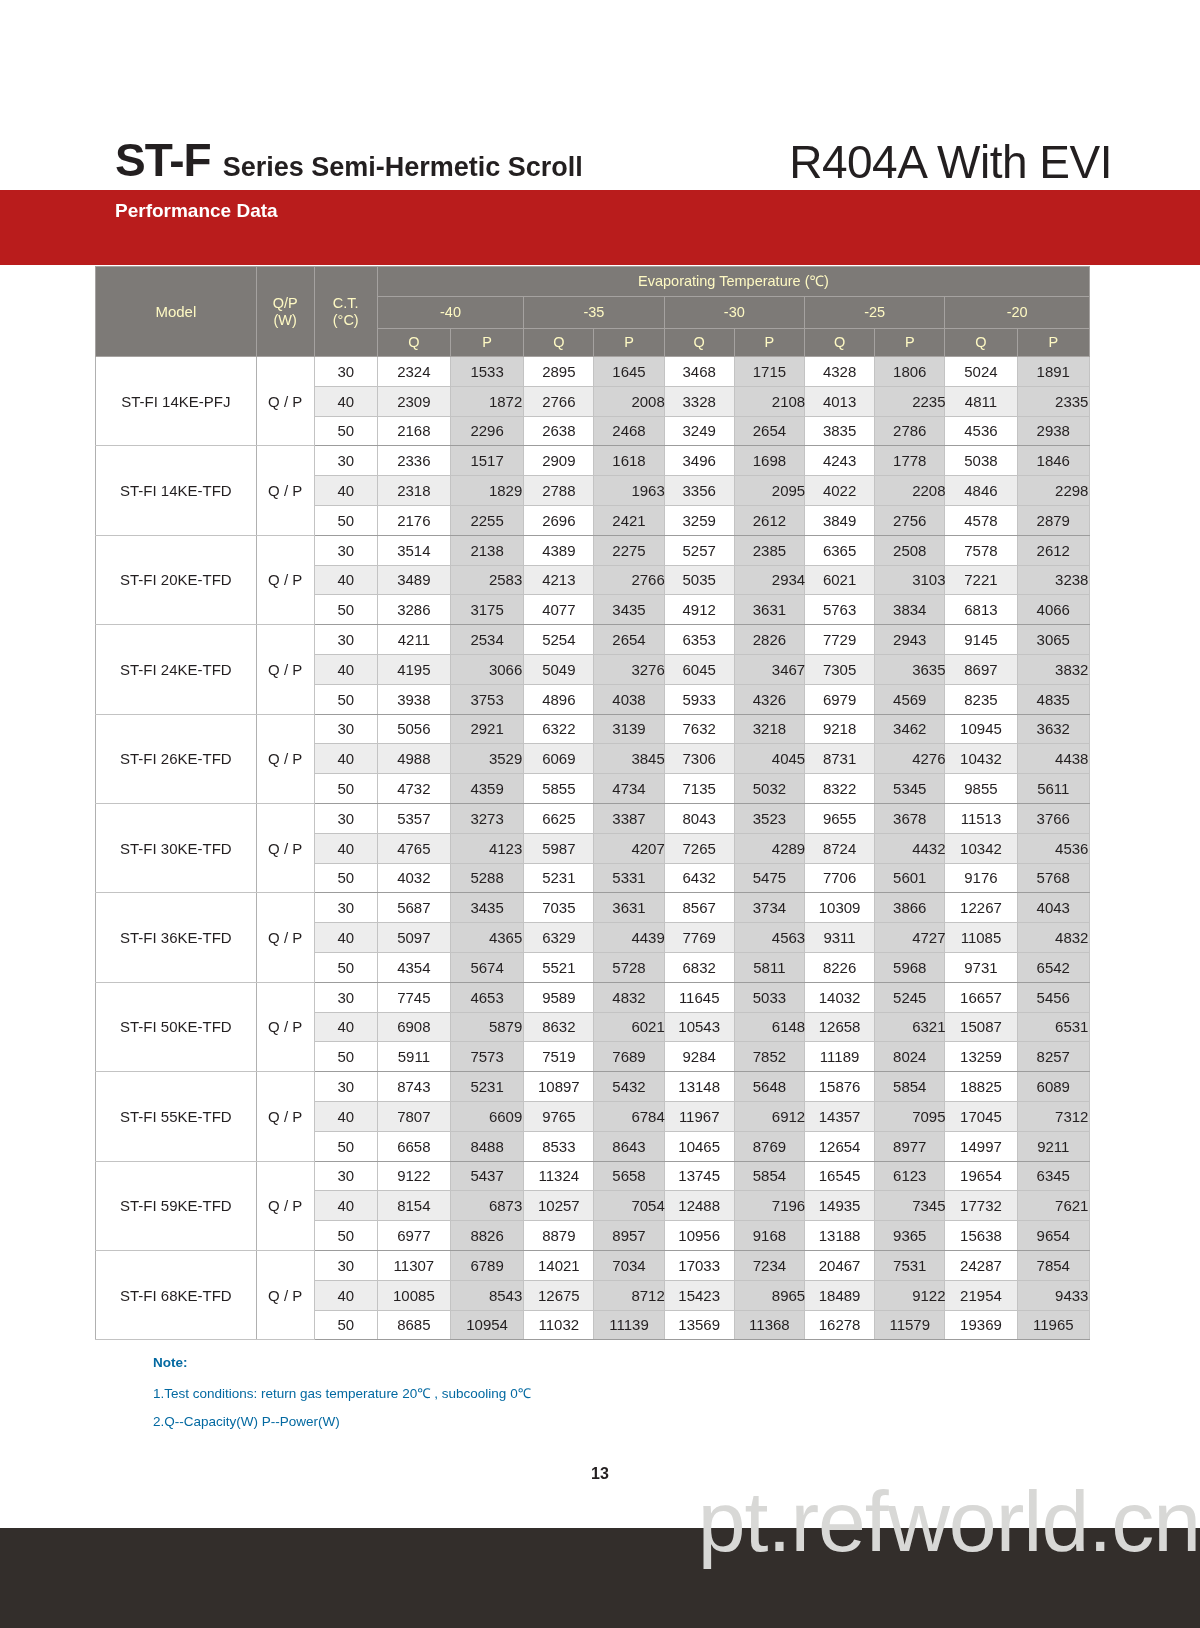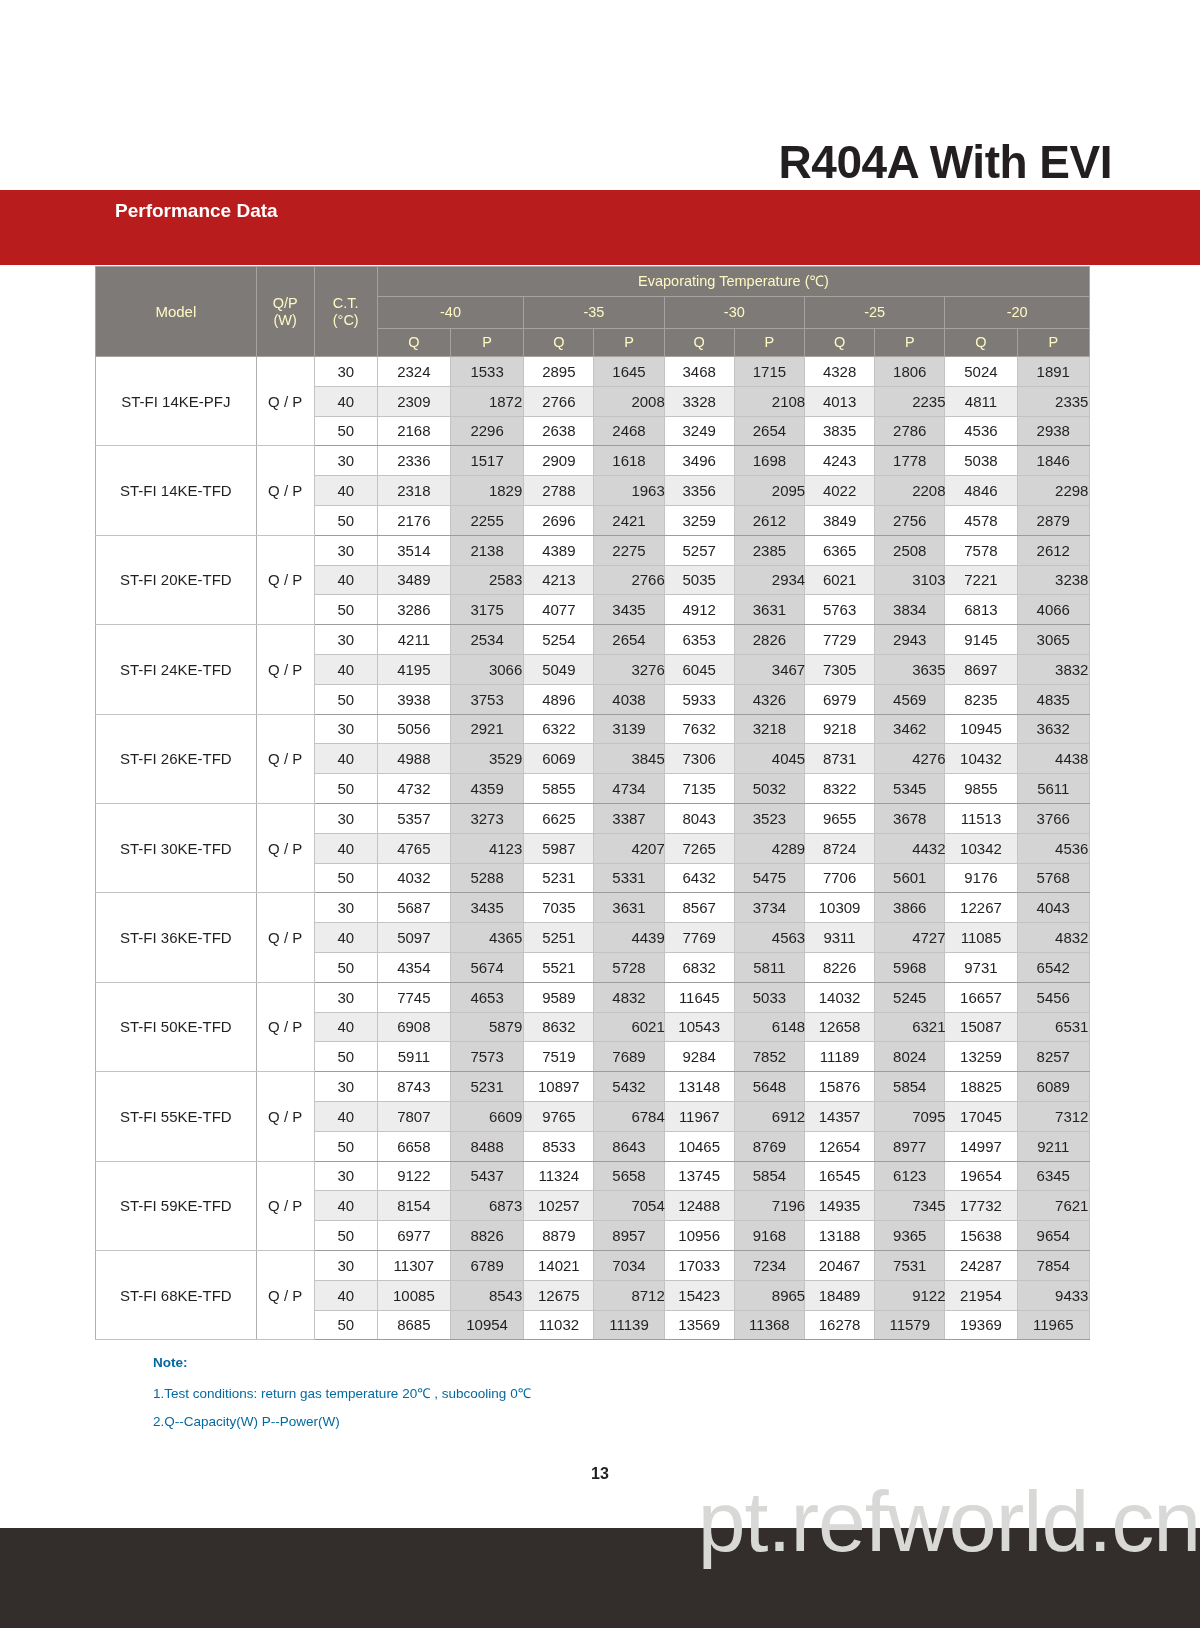--- a/index.html
+++ b/index.html
@@ -19,21 +19,21 @@
     display:flex; align-items:flex-end;
   }
   .title-left{
     position:absolute; left:115px; bottom:0;
     display:flex; align-items:baseline; white-space:nowrap;
   }
   .t-main{ font-size:46px; font-weight:bold; letter-spacing:-1px; color:#231f20; }
   .t-sub{ font-size:27px; font-weight:bold; margin-left:12px; color:#231f20; }
   .title-right{
     position:absolute; right:88px; bottom:-2px;
-    font-size:46px; font-weight:bold; color:#231f20; white-space:nowrap;
+    font-size:46px; font-weight:normal; color:#231f20; white-space:nowrap;
     letter-spacing:-0.5px;
   }
 
   
   .dark-band{
     position:absolute; left:0; top:190px; width:1200px; height:75px;
     background:#b91c1c;
   }
   .dark-band .bl{
     position:absolute; left:115px; color:#ffffff; font-weight:bold;
@@ -122,20 +122,24 @@
     letter-spacing:-1px;
     line-height:1;
     white-space:nowrap;
     padding-left:420px;
   }
 </style>
 </head>
 <body>
 
 <div class="title-row">
+  <div class="title-left">
+    <span class="t-main">ST-F</span>
+    <span class="t-sub">Series Semi-Hermetic Scroll</span>
+  </div>
   <div class="title-right">R404A With EVI</div>
 </div>
 
 <div class="dark-band">
   <div class="bl bl1">Performance Data</div>
   <div class="bl bl2">Q=Capacity (W) P=Power input (W)</div>
 </div>
 
 <div class="table-wrap">
   <table class="perf">
@@ -446,21 +450,21 @@
           <td class="val shade">3734</td>
           <td class="val">10309</td>
           <td class="val shade">3866</td>
           <td class="val">12267</td>
           <td class="val shade">4043</td>
         </tr>
         <tr class="rowshade">
           <td class="ct">40</td>
           <td class="val">5097</td>
           <td class="val shade">4365</td>
-          <td class="val">5251</td>
+          <td class="val">6329</td>
           <td class="val shade">4439</td>
           <td class="val">7769</td>
           <td class="val shade">4563</td>
           <td class="val">9311</td>
           <td class="val shade">4727</td>
           <td class="val">11085</td>
           <td class="val shade">4832</td>
         </tr>
         <tr class="grpend">
           <td class="ct">50</td>

